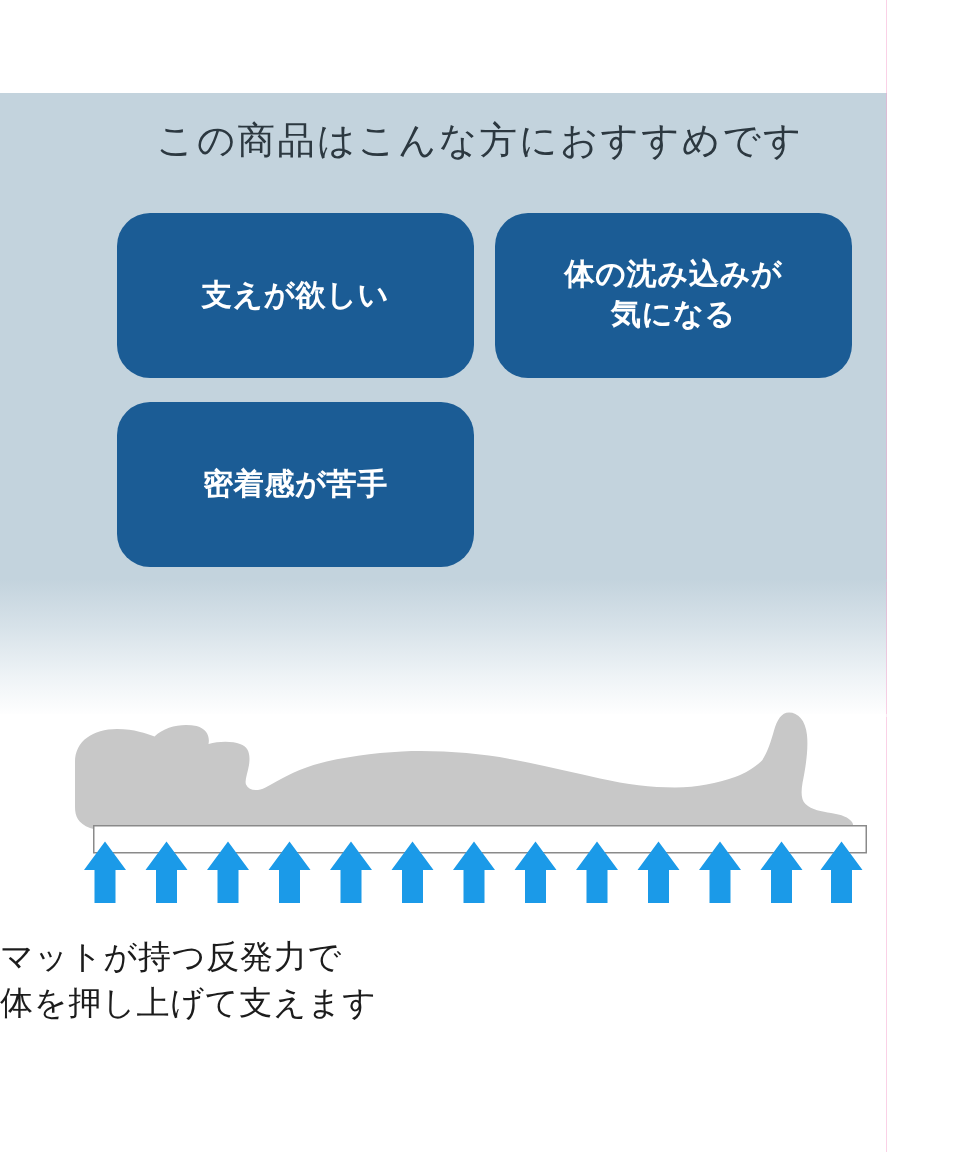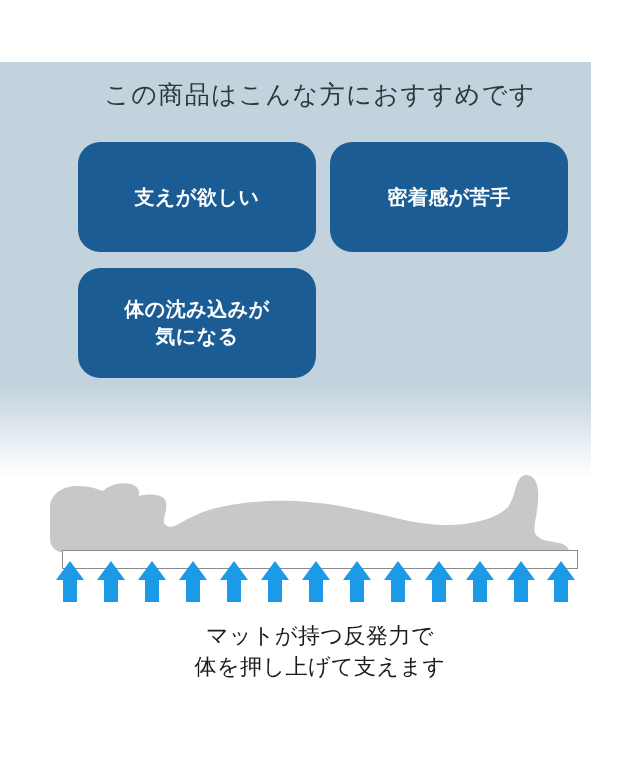--- a/index.html
+++ b/index.html
@@ -105,51 +105,50 @@
   }
   .illustration svg {
     display: block;
   }
 
   
   .caption {
     position: absolute;
     left: 0; top: 622px;
     width: 640px;
-    text-align: center;
+    text-align: left;
     font-size: 22px;
     line-height: 31px;
     letter-spacing: 0.5px;
     color: #1c1c1c;
     white-space: pre-line;
-    font-family: Liberation Mono, monospace;
   }
 </style>
 </head>
 <body>
 
 <div id="page">
 
   <div class="bg-top-white"></div>
   <div class="bg-blue-band"></div>
   <div class="bg-fade"></div>
   <div class="bg-bottom-white"></div>
 
   <div class="heading">この商品はこんな方におすすめです</div>
 
   <div class="card-grid">
     <div class="card">
       <span class="card-label">支えが欲しい</span>
     </div>
     <div class="card">
-      <span class="card-label">密着感が苦手</span>
+      <span class="card-label">体の沈み込みが
+気になる</span>
     </div>
     <div class="card">
-      <span class="card-label">体の沈み込みが
-気になる</span>
+      <span class="card-label">密着感が苦手</span>
     </div>
   </div>
 
   <div class="illustration">
     <svg width="640" height="140" viewBox="0 0 640 140" xmlns="http://www.w3.org/2000/svg">
 
       <path id="body-silhouette" d="M 50 38
                C 50 24, 62 16, 78 16
                C 90 16, 97 19, 103 21
                C 110 14, 122 12, 131 14

